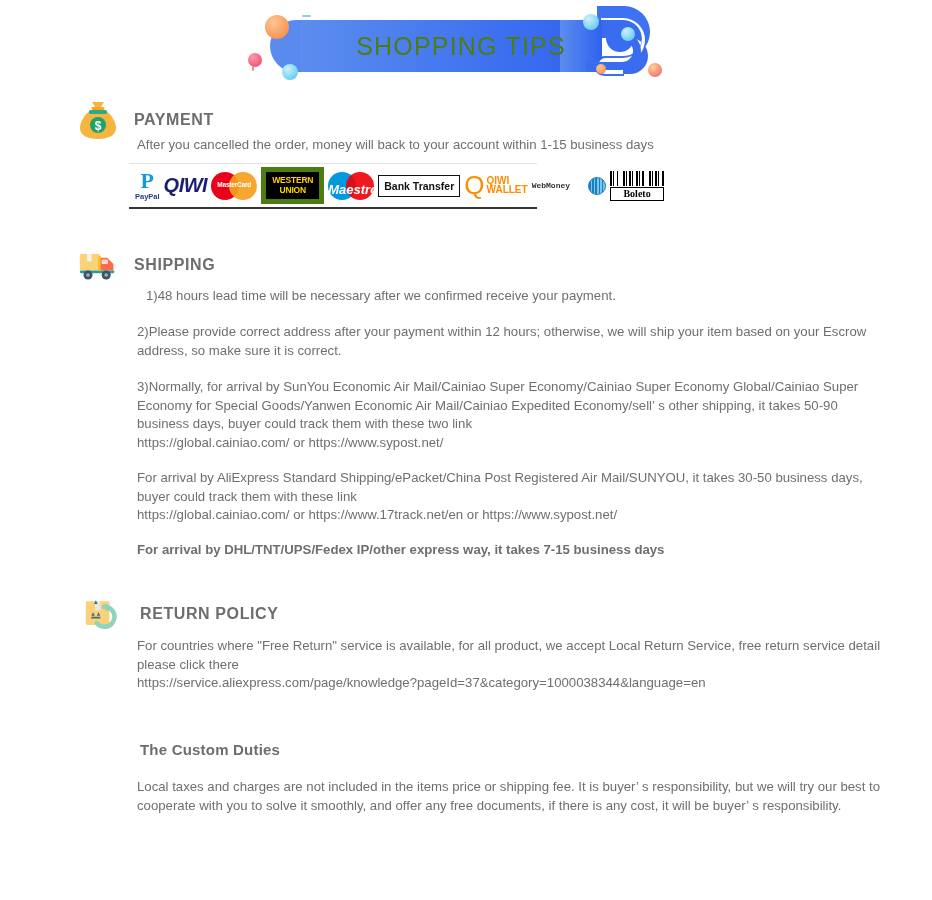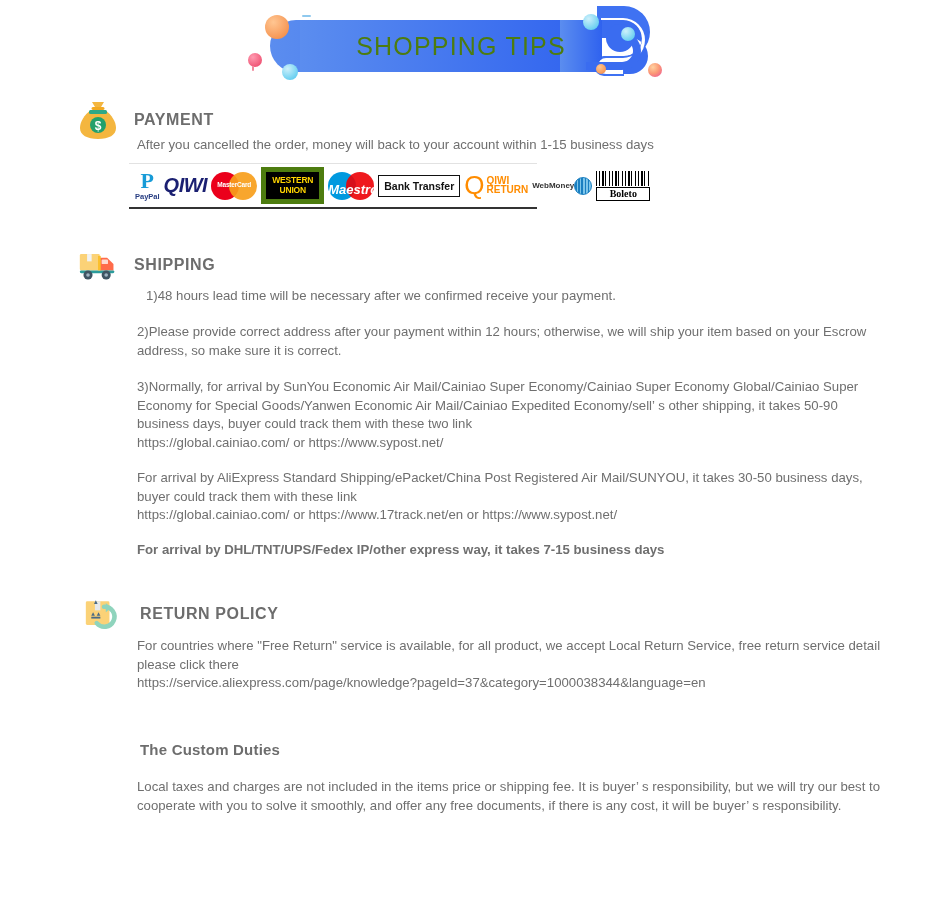--- a/index.html
+++ b/index.html
@@ -153,21 +153,21 @@
   .pay-bank {
     border:1px solid #111; color:#111; font-weight:bold; font-size:10.5px;
     padding:4px 5px; white-space:nowrap; font-family:"Liberation Sans", sans-serif;
   }
   .qiwi { display:flex; align-items:center; gap:2px; }
   .qiwi .q {
     color:#FF8C00; font-size:26px; font-weight:normal; line-height:0.8;
     font-family:"Liberation Sans", sans-serif;
   }
   .qiwi .txt { color:#FF8C00; font-size:10px; font-weight:bold; line-height:9px; }
-  .wm { display:flex; align-items:center; gap:0; }
+  .wm { display:flex; align-items:center; gap:18px;font-family:Liberation Mono, monospace; }
   .wm .t { color:#333; font-size:8px; font-weight:bold; }
   .wm .globe {
     width:16px; height:16px; border-radius:50%;
     background:
       repeating-linear-gradient(90deg,#1a7fc1 0 1.6px,#7ec6ea 1.6px 3.2px);
     border:1px solid #1a7fc1;
   }
   .boleto { text-align:center; }
   .boleto .bars {
     height:15px; width:54px;
@@ -283,21 +283,21 @@
     </div>
   </div>
   <div class="pay-item">
     <div class="pay-bank">Bank Transfer</div>
   </div>
   <div class="pay-item">
     <div class="qiwi">
       <span class="q">Q</span>
       <span class="txt">
         <div>QIWI</div>
-        <div>RETURN</div>
+        <div>WALLET</div>
       </span>
     </div>
   </div>
   <div class="pay-item">
     <div class="wm">
       <span class="t">WebMoney</span>
       <span class="globe"></span>
     </div>
   </div>
   <div class="pay-item">

